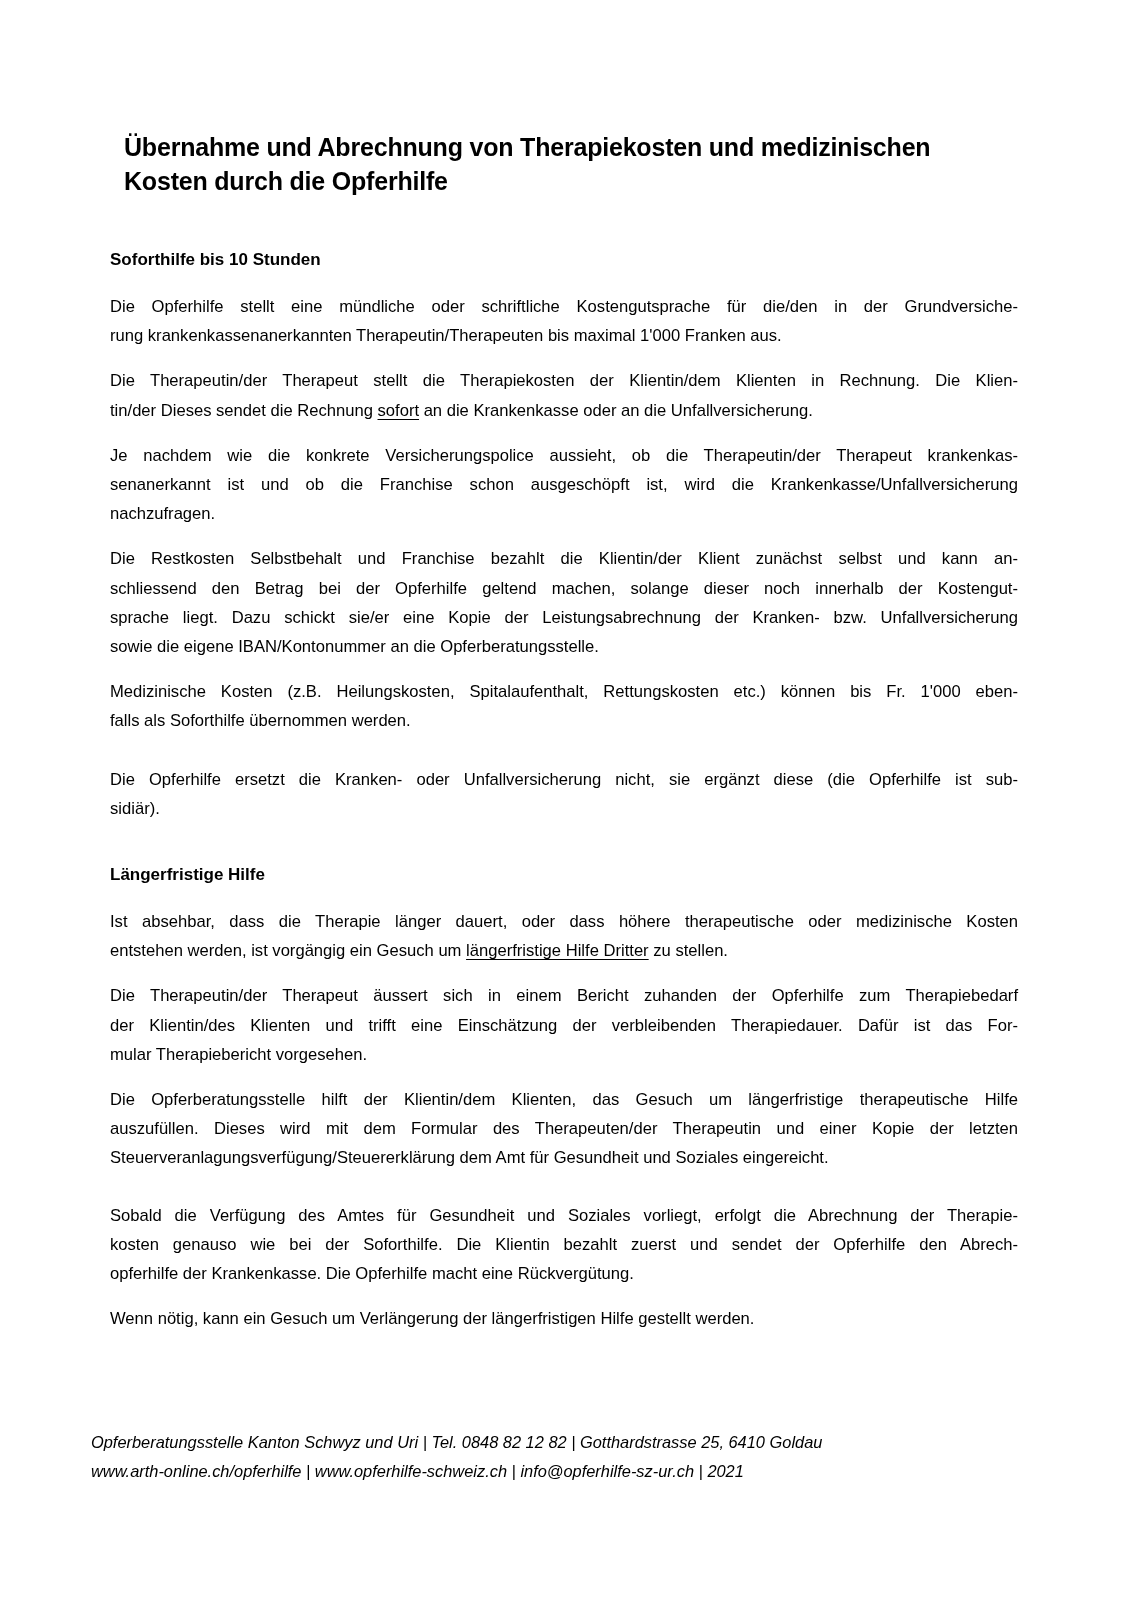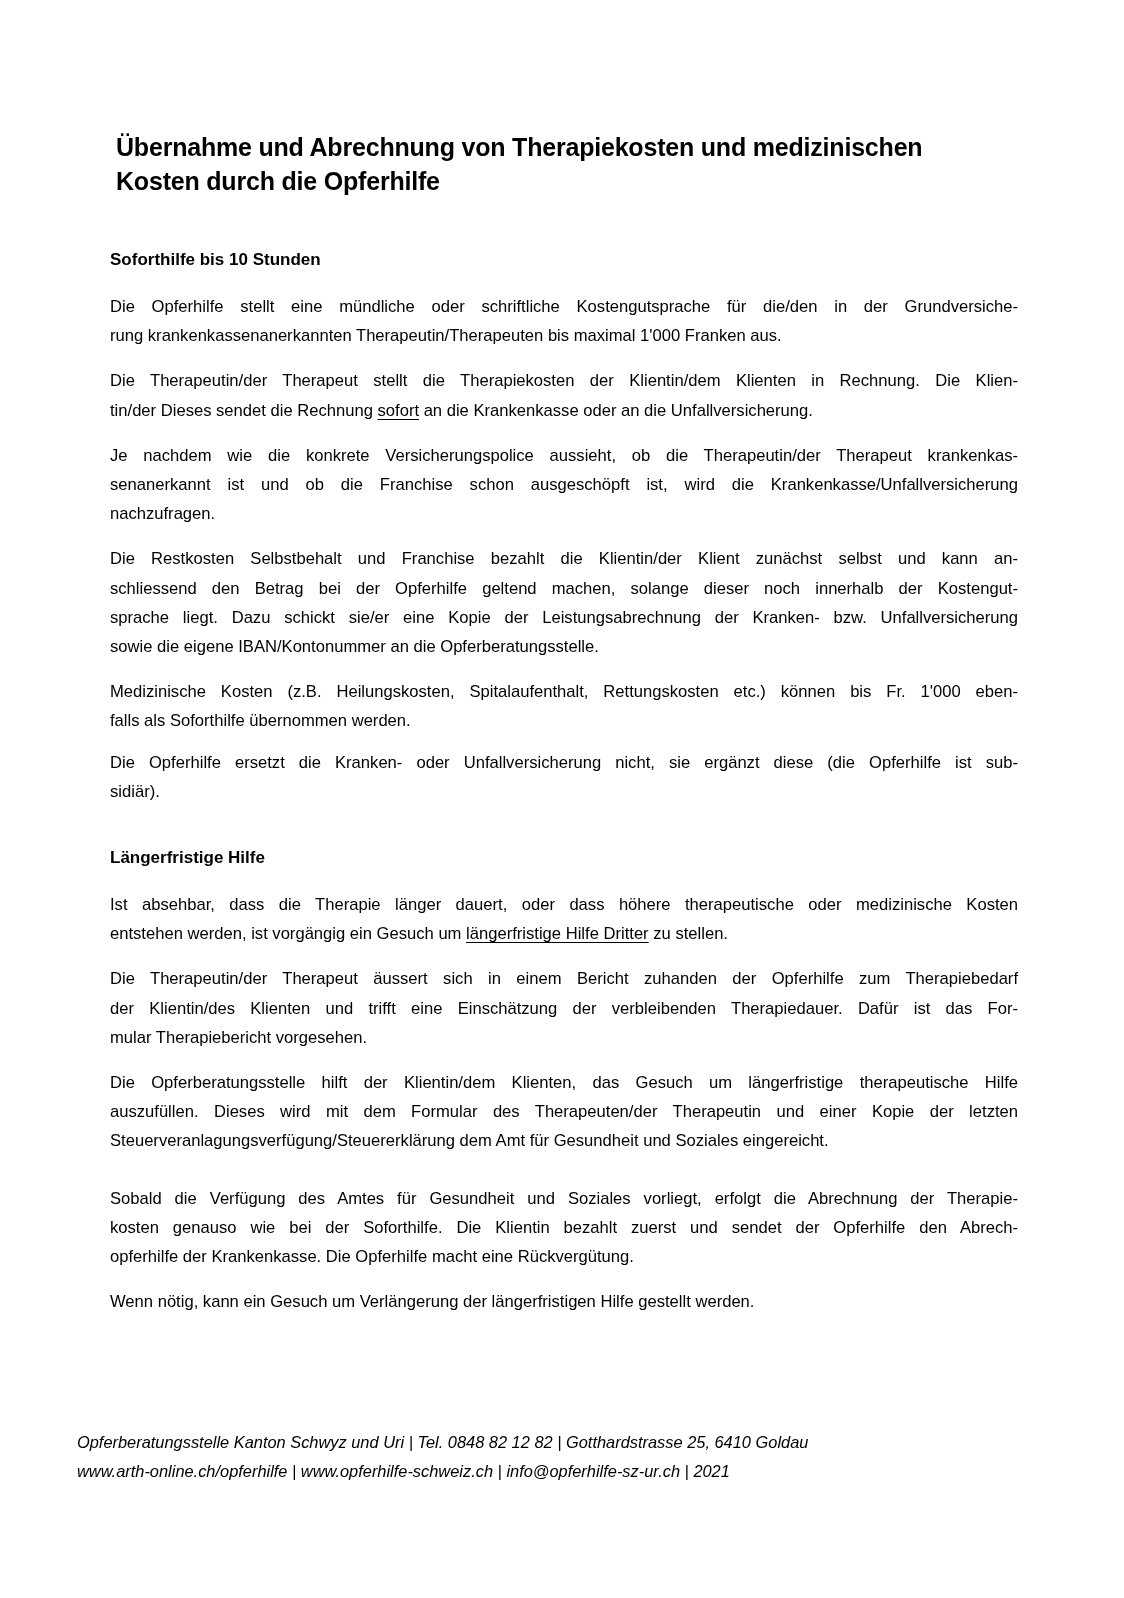--- a/index.html
+++ b/index.html
@@ -17,21 +17,21 @@
     .page {
       position: absolute;
       left: 0;
       top: 0;
       width: 1124px;
       height: 1598px;
       background: #ffffff;
     }
     .title {
       position: absolute;
-      left: 116px;
+      left: 124px;
       top: 130px;
       width: 900px;
       font-family: "Liberation Sans", sans-serif;
       font-weight: bold;
       font-size: 25px;
       line-height: 34px;
       letter-spacing: -0.2px;
       margin: 0;
     }
     .content {
@@ -63,21 +63,21 @@
     }
     .line.last {
       text-align-last: left;
     }
     .u {
       text-decoration: underline;
       text-underline-offset: 3px;
     }
     .footer {
       position: absolute;
-      left: 77px;
+      left: 91px;
       top: 1428px;
       width: 860px;
       font-family: "Liberation Sans", sans-serif;
       font-style: italic;
       font-size: 16.4px;
       line-height: 29px;
       color: #000000;
     }
     .footer .fl {
       display: block;
@@ -120,21 +120,21 @@
         <span class="line">schliessend den Betrag bei der Opferhilfe geltend machen, solange dieser noch innerhalb der Kostengut-</span>
         <span class="line">sprache liegt. Dazu schickt sie/er eine Kopie der Leistungsabrechnung der Kranken- bzw. Unfallversicherung</span>
         <span class="line last">sowie die eigene IBAN/Kontonummer an die Opferberatungsstelle.</span>
       </p>
 
       <p class="para" style="margin-top:16px">
         <span class="line">Medizinische Kosten (z.B. Heilungskosten, Spitalaufenthalt, Rettungskosten etc.) können bis Fr. 1'000 eben-</span>
         <span class="line last">falls als Soforthilfe übernommen werden.</span>
       </p>
 
-      <p class="para" style="margin-top:12px">
+      <p class="para" style="margin-top:29px">
         <span class="line">Die Opferhilfe ersetzt die Kranken- oder Unfallversicherung nicht, sie ergänzt diese (die Opferhilfe ist sub-</span>
         <span class="line last">sidiär).</span>
       </p>
     </section>
 
     <section style="margin-top:38px">
       <h2 class="heading">Längerfristige Hilfe</h2>
 
       <p class="para" style="margin-top:18px">
         <span class="line">Ist absehbar, dass die Therapie länger dauert, oder dass höhere therapeutische oder medizinische Kosten</span>

